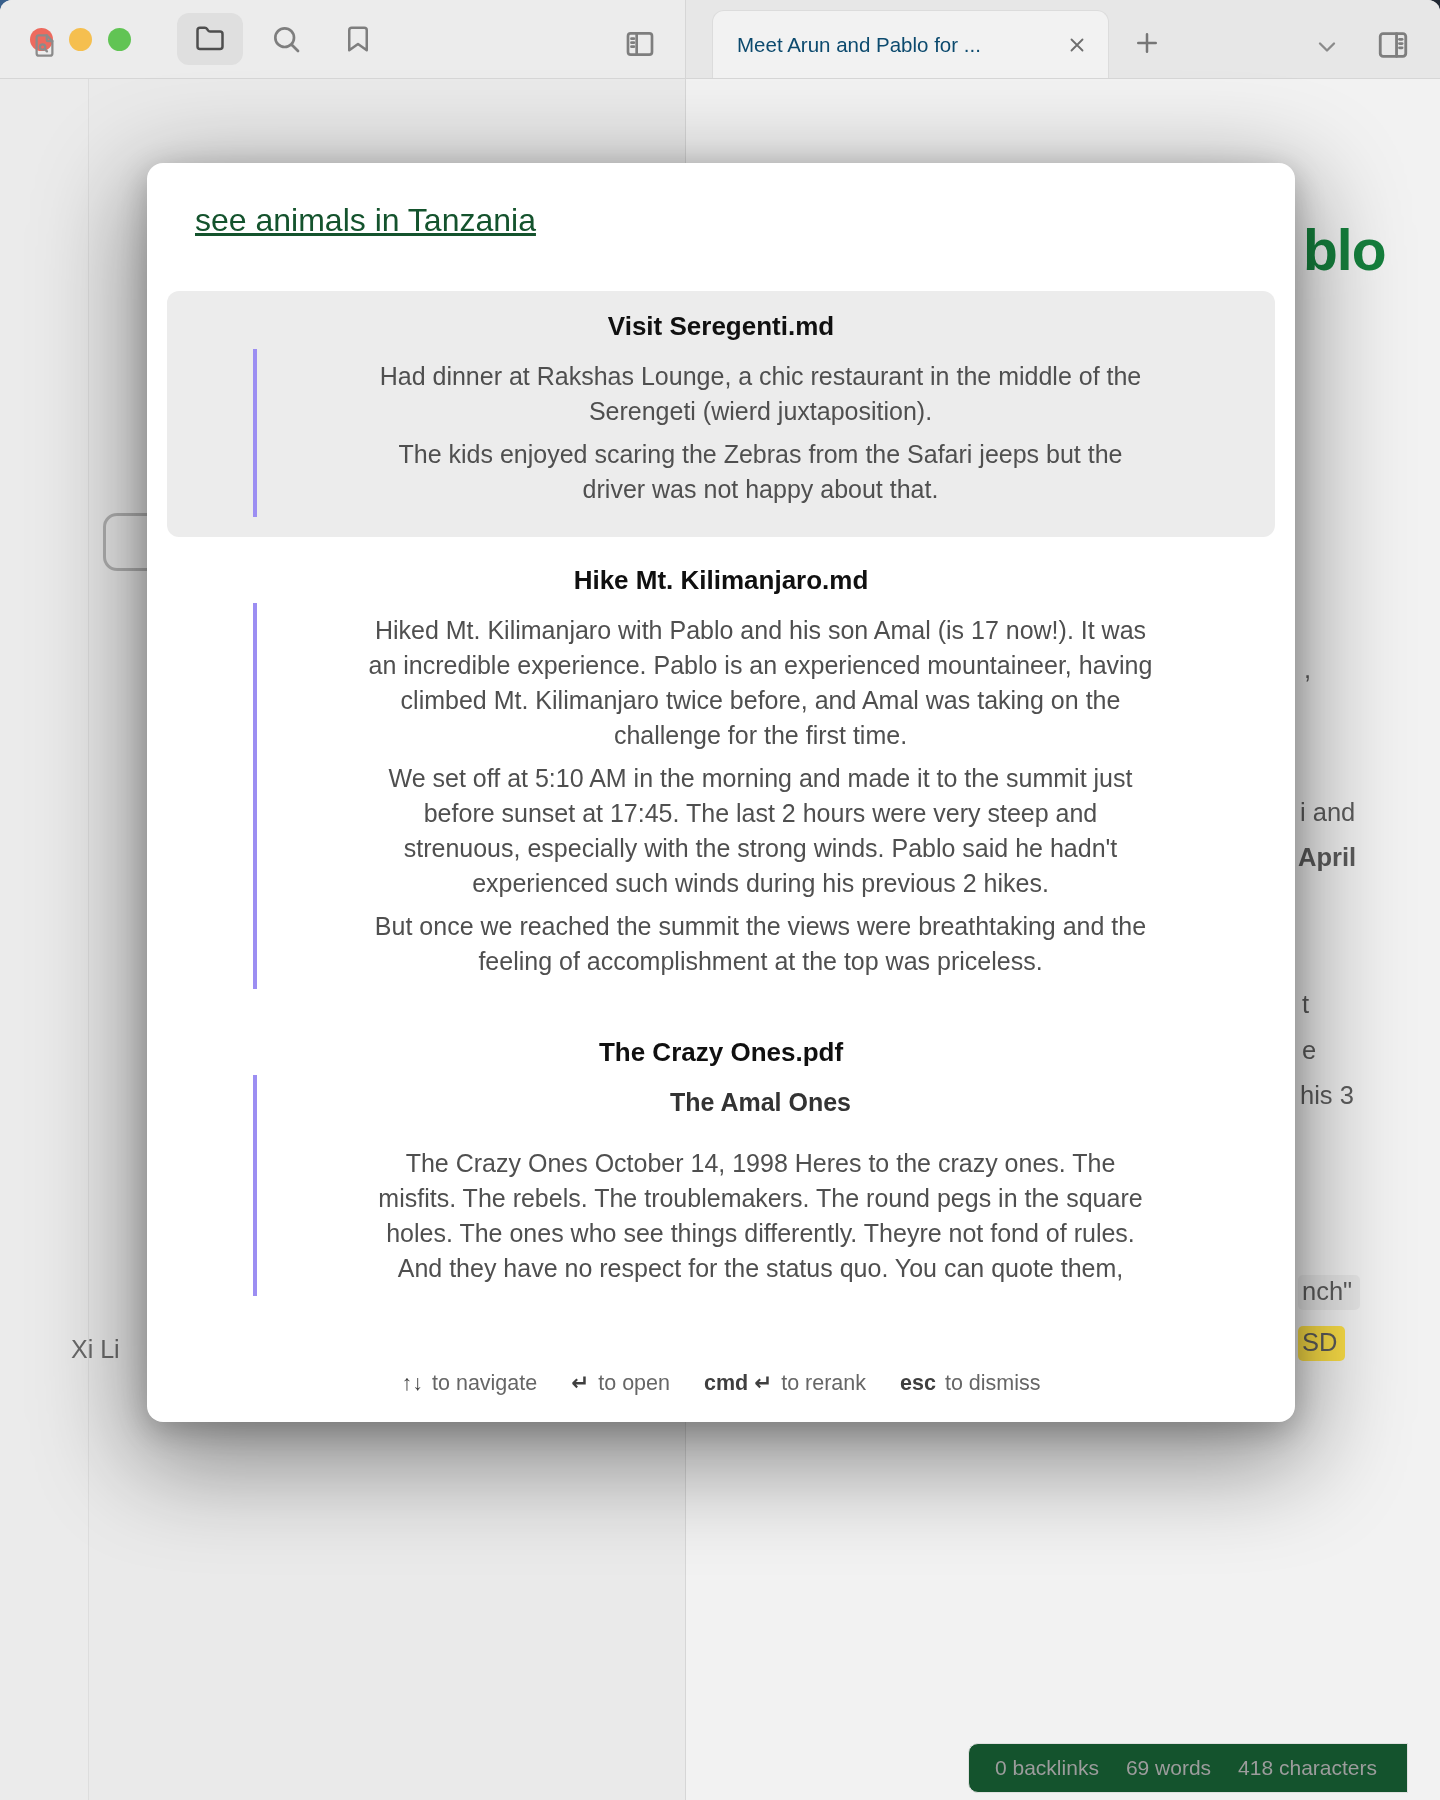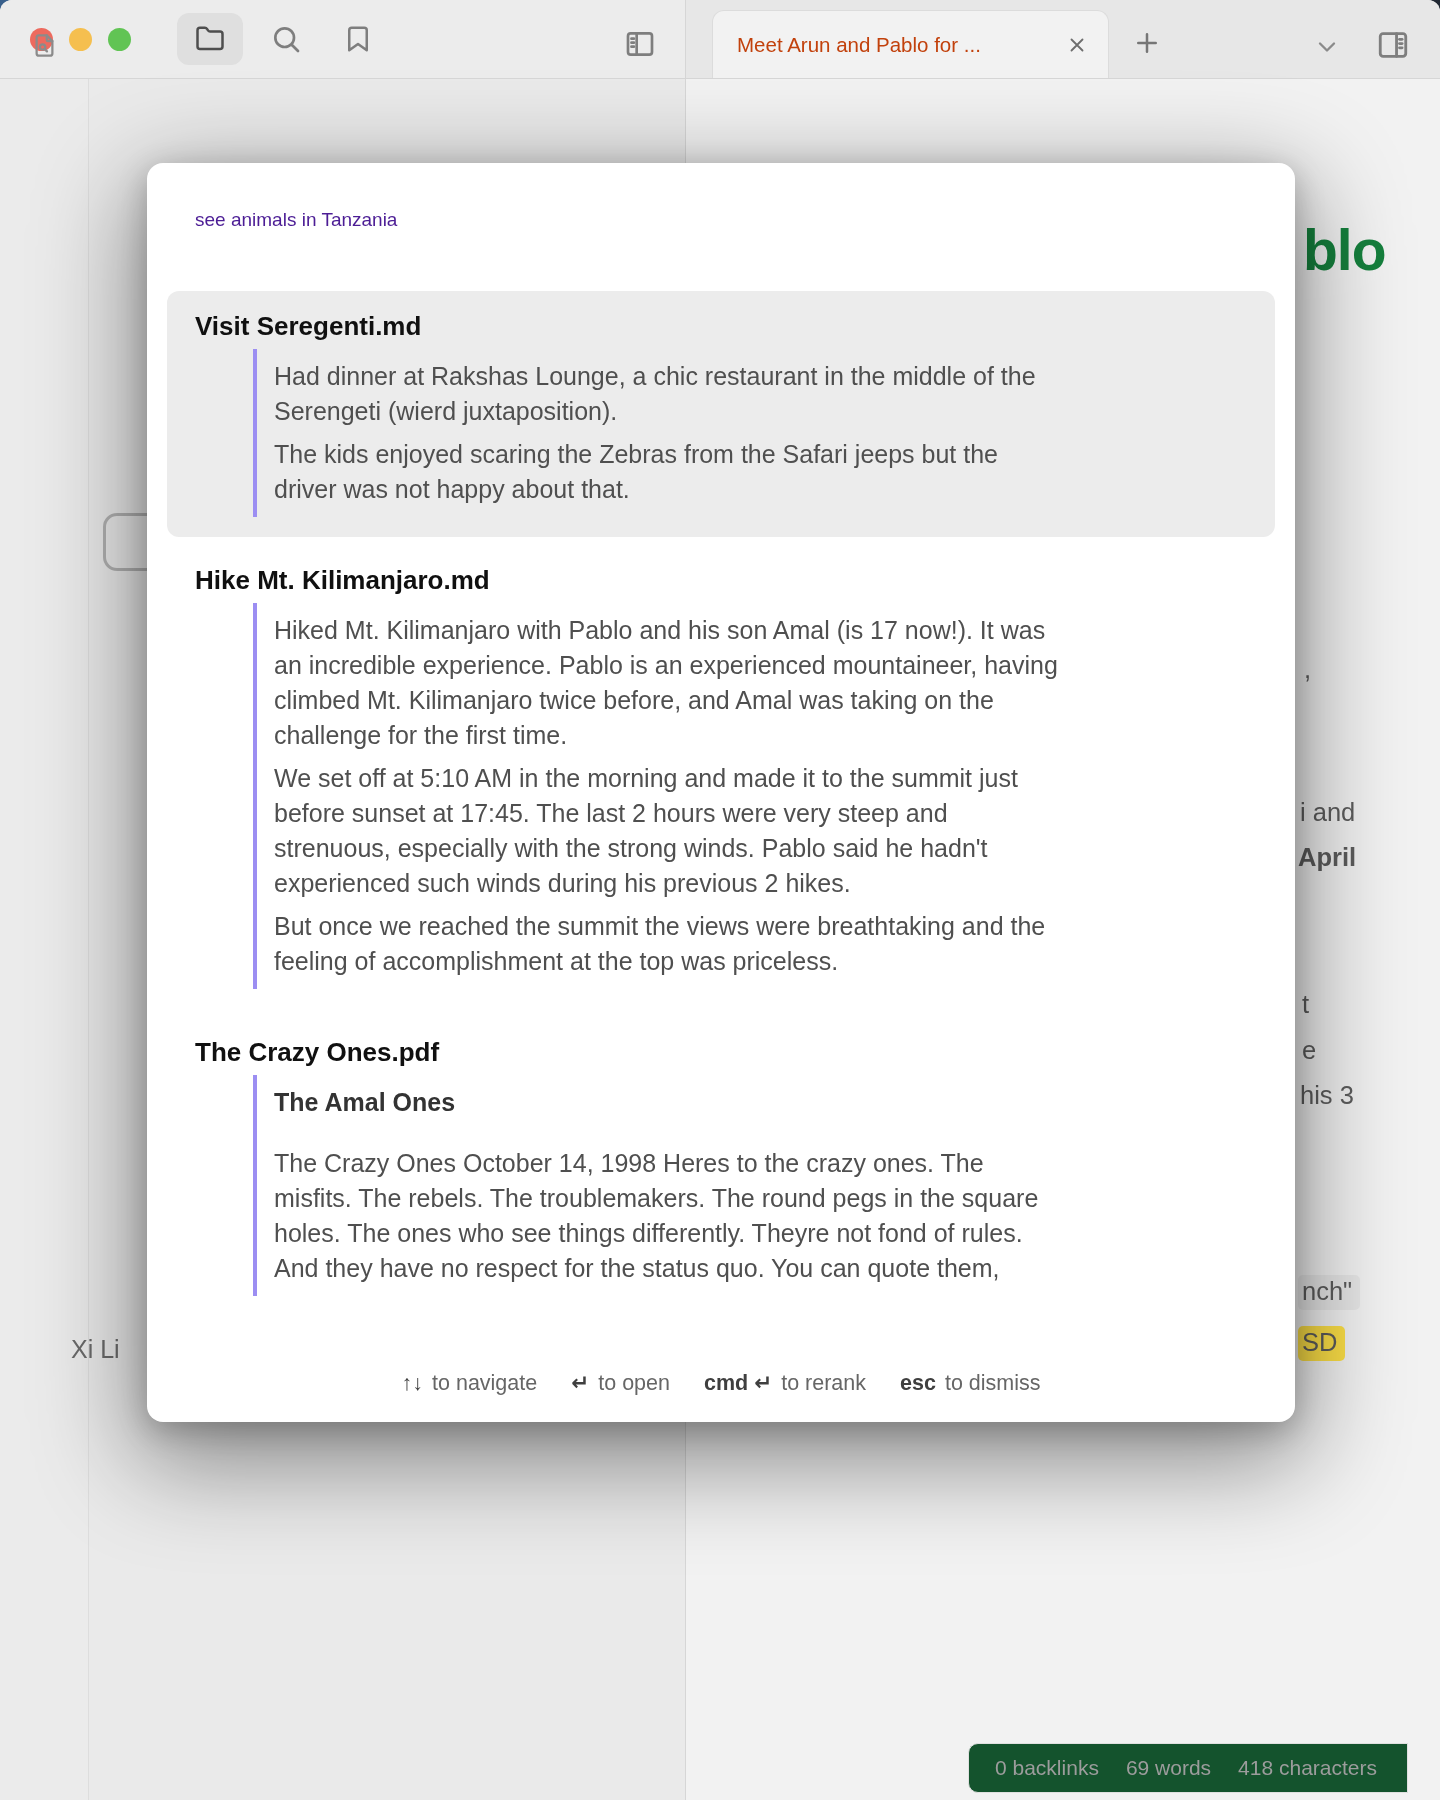--- a/index.html
+++ b/index.html
@@ -38,21 +38,21 @@
   .tb-bookmark{left:340px;top:21px;width:36px;height:36px;color:#7e7e7e;}
   .tb-panel-left{left:622px;top:26px;width:36px;height:36px;color:#7e7e7e;}
 
   
   .tab{
     position:absolute;left:712px;top:10px;width:397px;height:68px;
     background:#f2f2f2;border:1px solid #dcdcdc;border-bottom:none;
     border-radius:12px 12px 0 0;z-index:4;
     display:flex;align-items:center;padding:0 18px 0 24px;box-sizing:border-box;
   }
-  .tab-label{font-size:20.5px;color:#c2410c;flex:1;white-space:nowrap;overflow:hidden;}
+  .tab-label{font-size:20.5px;color:#0c4a6e;flex:1;white-space:nowrap;overflow:hidden;}
   .tab-close{color:#6d6d6d;width:26px;height:26px;background:none;border:none;padding:0;cursor:pointer;display:flex;align-items:center;justify-content:center;}
   .newtab-btn{left:1128px;top:24px;width:38px;height:38px;color:#767676;}
   .tab-chevron{left:1312px;top:32px;width:30px;height:30px;color:#8a8a8a;}
   .tb-panel-right{left:1374px;top:26px;width:38px;height:38px;color:#7e7e7e;}
 
   
   .ribbon-col{position:absolute;left:0;top:32px;width:88px;display:flex;flex-direction:column;align-items:center;gap:37px;}
   .ribbon-col-bottom{position:absolute;left:0;bottom:27px;width:88px;display:flex;flex-direction:column;align-items:center;gap:36px;}
   .rbtn{width:27px;height:27px;background:none;border:none;padding:0;cursor:pointer;color:#8b8b8b;display:flex;}
 
@@ -97,23 +97,23 @@
   }
 
   
   .modal{
     position:absolute;left:147px;top:163px;width:1148px;height:1259px;
     background:#ffffff;border-radius:16px;z-index:10;
     box-shadow:0 30px 100px 12px rgba(0,0,0,0.42),0 8px 30px rgba(0,0,0,0.22);
     display:flex;flex-direction:column;box-sizing:border-box;overflow:hidden;
   }
   .modal-query{
-    padding:40px 48px 44px;font-size:19px;color:#4c1d95;line-height:34px;
-  }
-  .modal-results{flex:1;overflow:hidden;padding:10px 20px 0;}
+    padding:40px 48px 44px;font-size:32px;color:#14532d;line-height:34px;text-decoration:underline;
+  }
+  .modal-results{flex:1;overflow:hidden;padding:10px 20px 0;text-align:center;}
   .result{border-radius:12px;padding:20px 28px;box-sizing:border-box;margin-bottom:8px;}
   .result.selected{background:#ececec;}
   .result-title{font-size:26px;line-height:30px;font-weight:700;color:#101010;margin-bottom:8px;}
   .quote{
     margin-left:58px;border-left:4.5px solid #9c8ef2;padding:2px 0 2px 17px;
     font-size:25px;line-height:35px;color:#4f4f4f;
   }
   .quote p{margin:8px 0;white-space:pre-line;}
   .quote .q-heading{font-weight:700;color:#333;margin:8px 0 26px;}
   .modal-footer{

